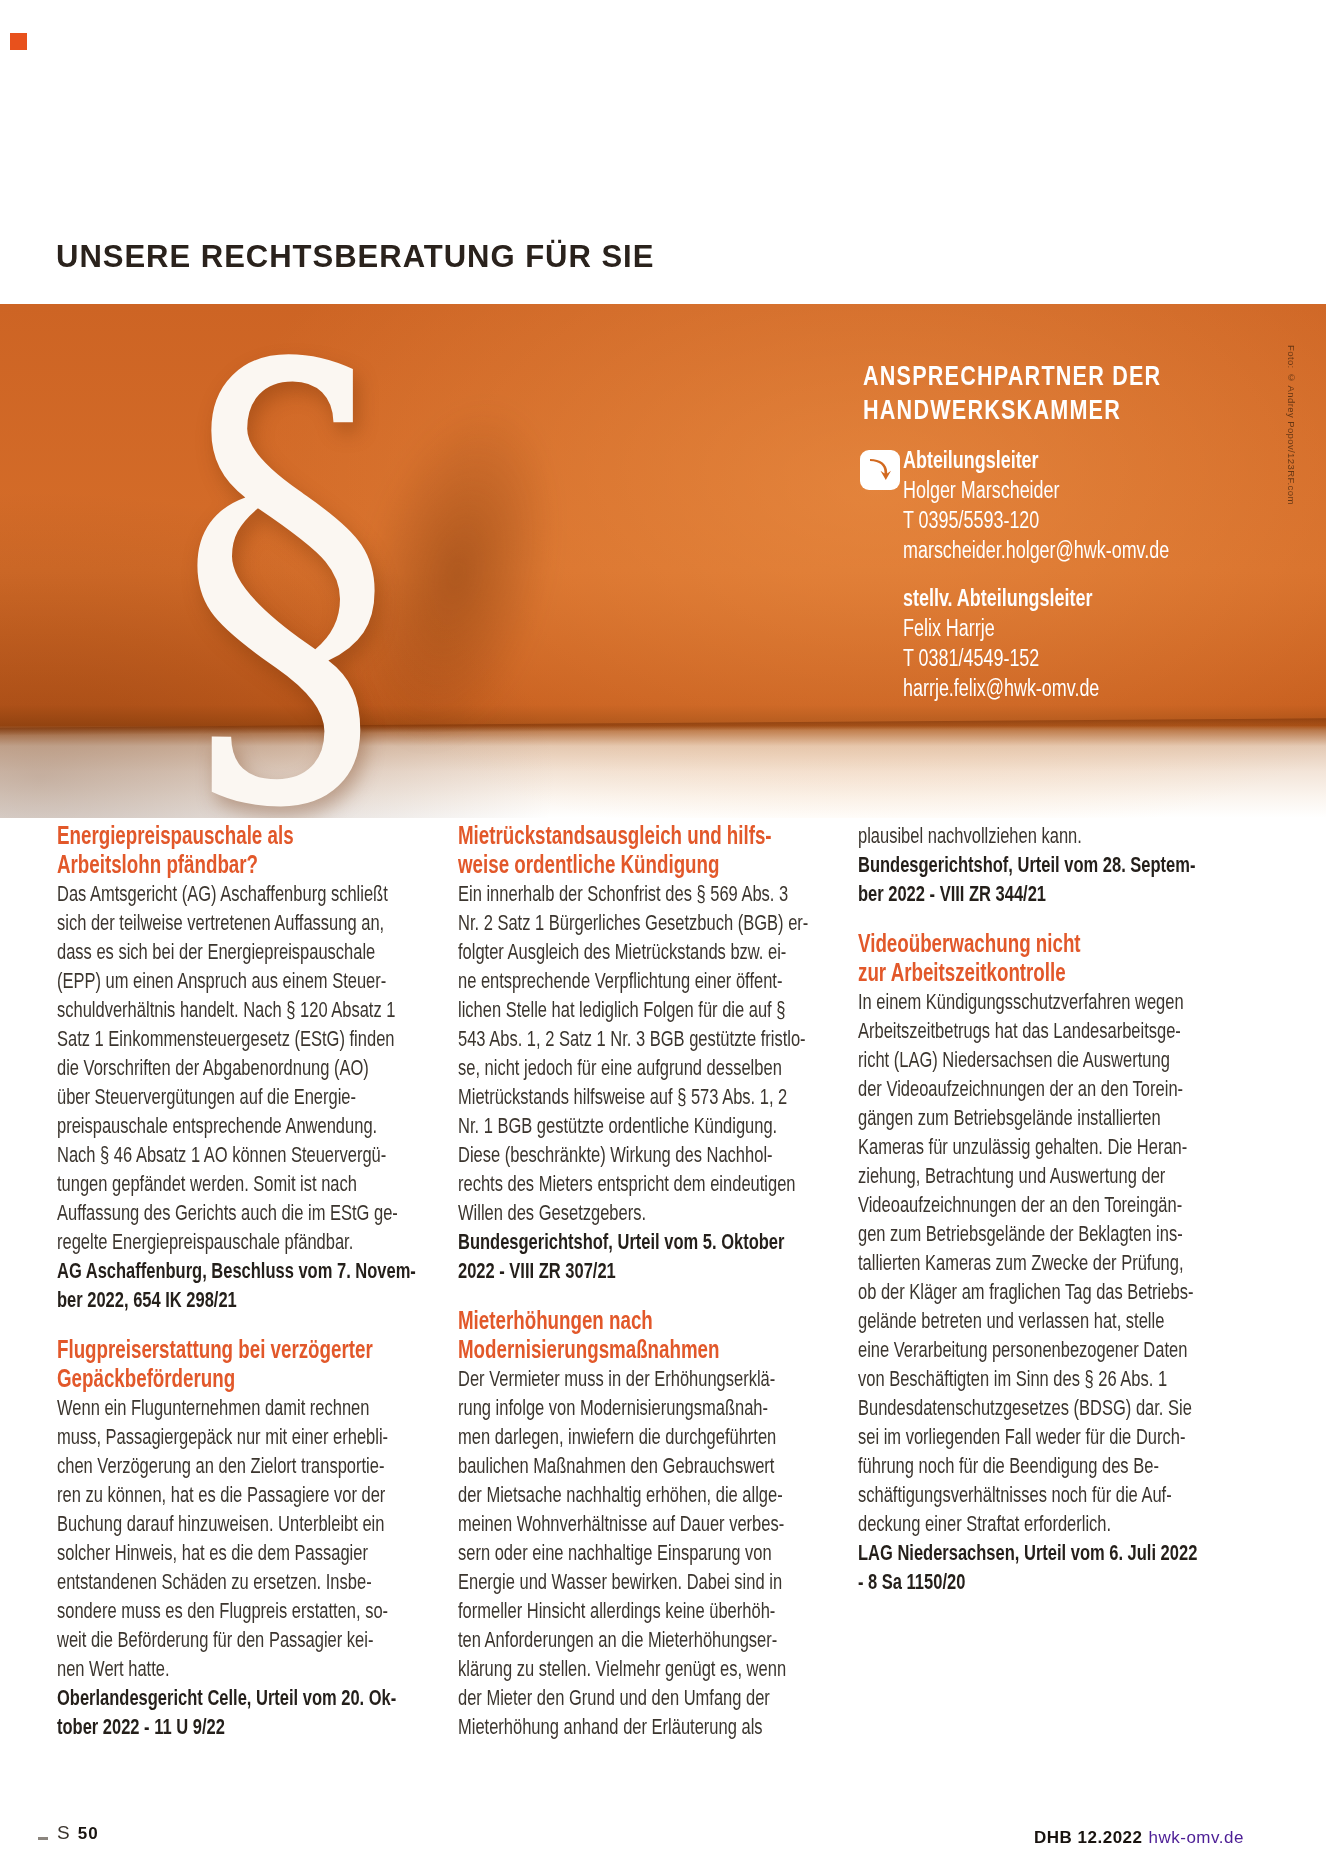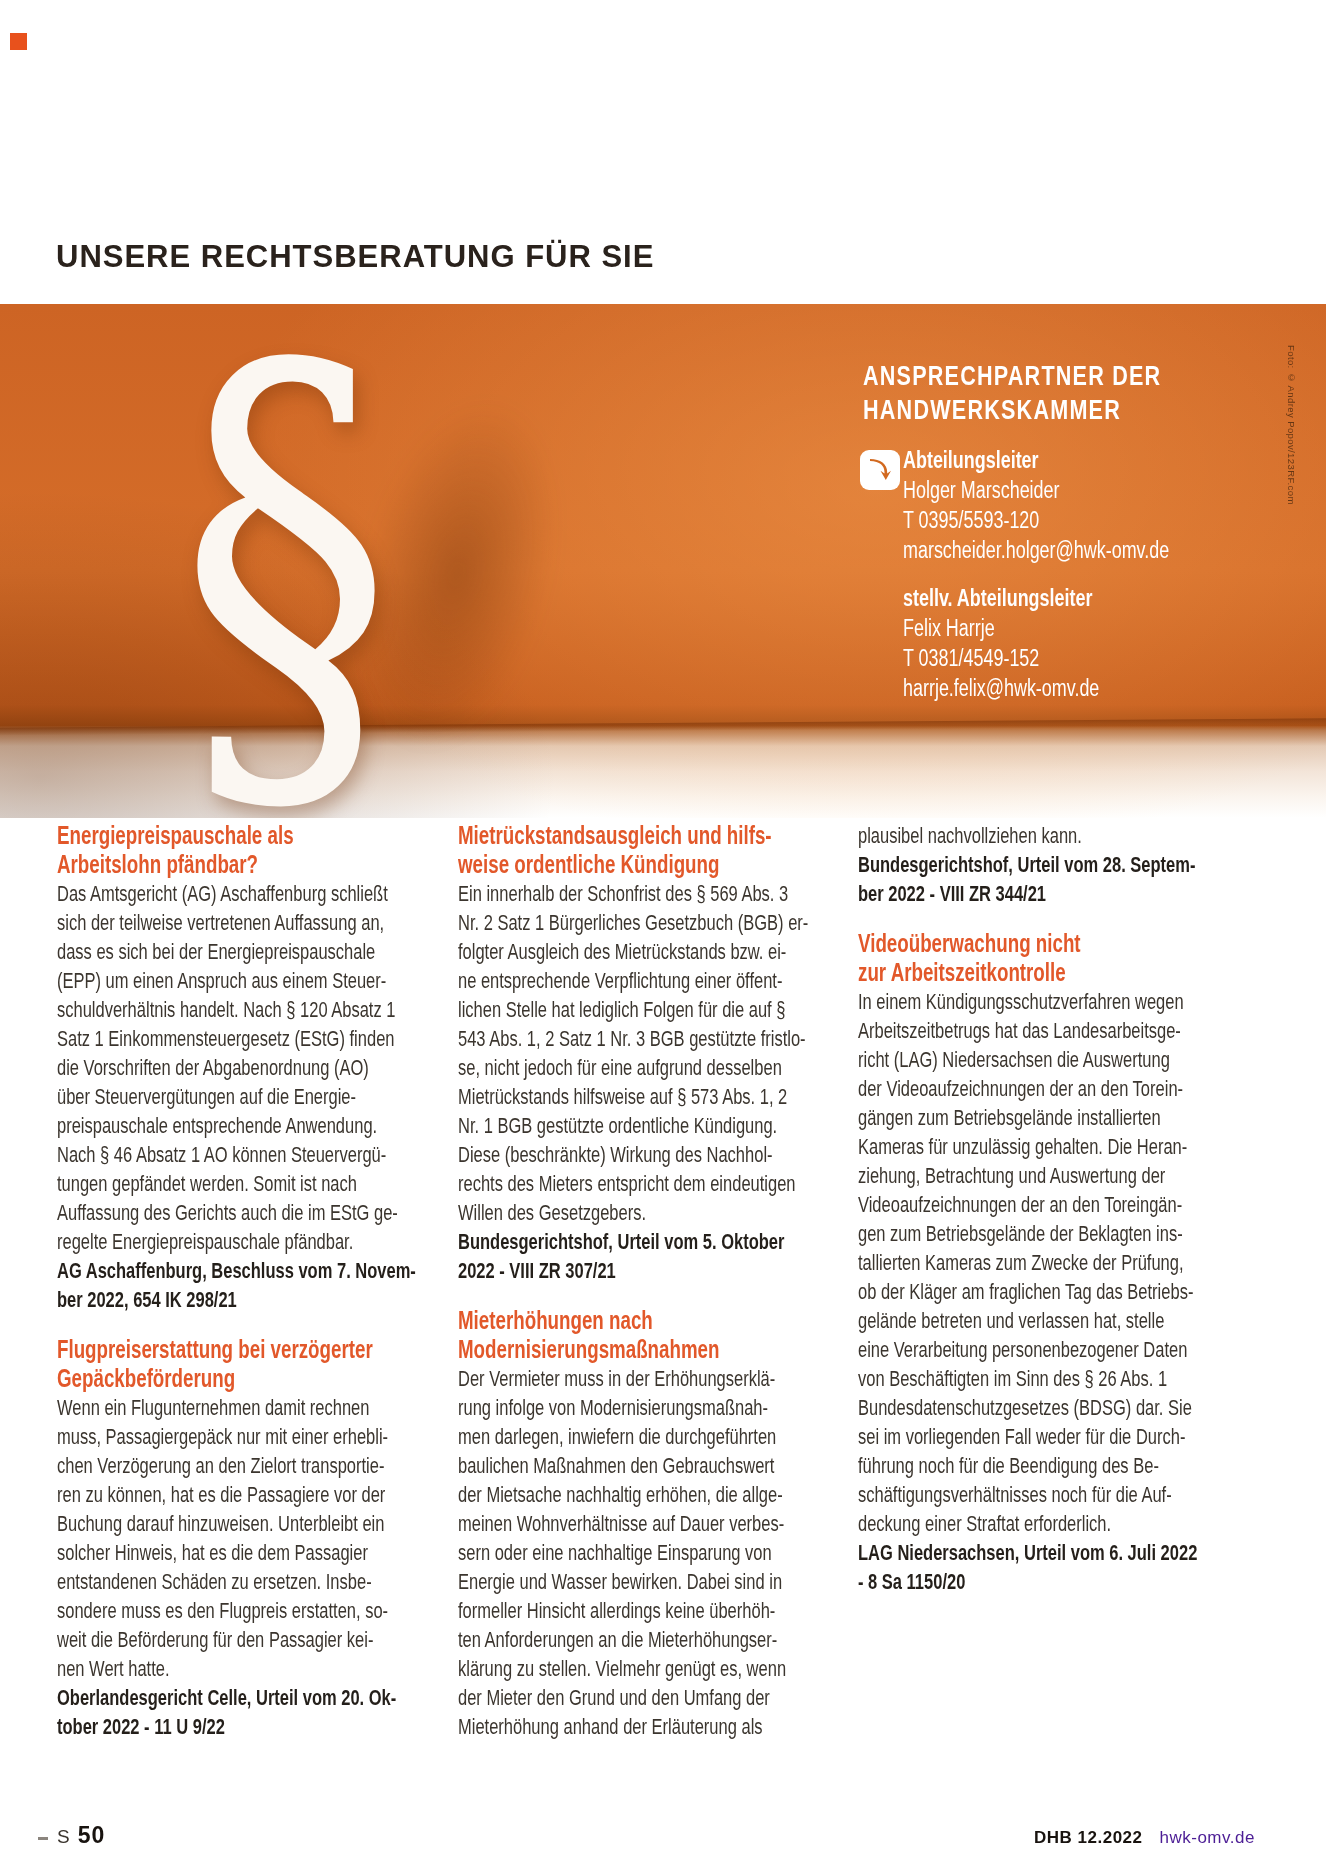--- a/index.html
+++ b/index.html
@@ -77,22 +77,22 @@
   .col-1{left:57px;} .col-2{left:458px;} .col-3{left:858px;}
   .block{margin:0;}
   .block.heading{color:#e2582a; font-weight:bold; font-size:25px;}
   .block.heading:not(:first-child){margin-top:21px;}
   .block.ref{font-weight:bold; color:#241f1a;}
   .line{white-space:nowrap;}
   
   .footer-left{position:absolute; left:57px; top:1822px; display:flex; align-items:baseline;}
   .footer-dash{position:absolute; left:38px; top:1837px; width:10px; height:3px; background:#8b857e;}
   .page-prefix{font-size:19px; color:#39332c; letter-spacing:1px;}
-  .page-number{font-size:23px; font-weight:bold; color:#18130f; margin-left:7px; letter-spacing:1px;}
-  .footer-right{position:absolute; left:1034px; top:1828px; display:flex; align-items:flex-start; gap:17px;}
+  .page-number{font-size:17px; font-weight:bold; color:#18130f; margin-left:7px; letter-spacing:1px;}
+  .footer-right{position:absolute; left:1034px; top:1828px; display:flex; align-items:flex-start; gap:6px;}
   .footer-issue{font-size:17px; font-weight:bold; color:#18130f; letter-spacing:.5px;}
   .footer-site{font-size:17px; color:#4c1d95; letter-spacing:.5px;}
 </style>
 </head>
 <body>
 
 <div class="page">
 
   <div class="corner-square" style="background: rgb(232, 81, 28);"></div>
 

